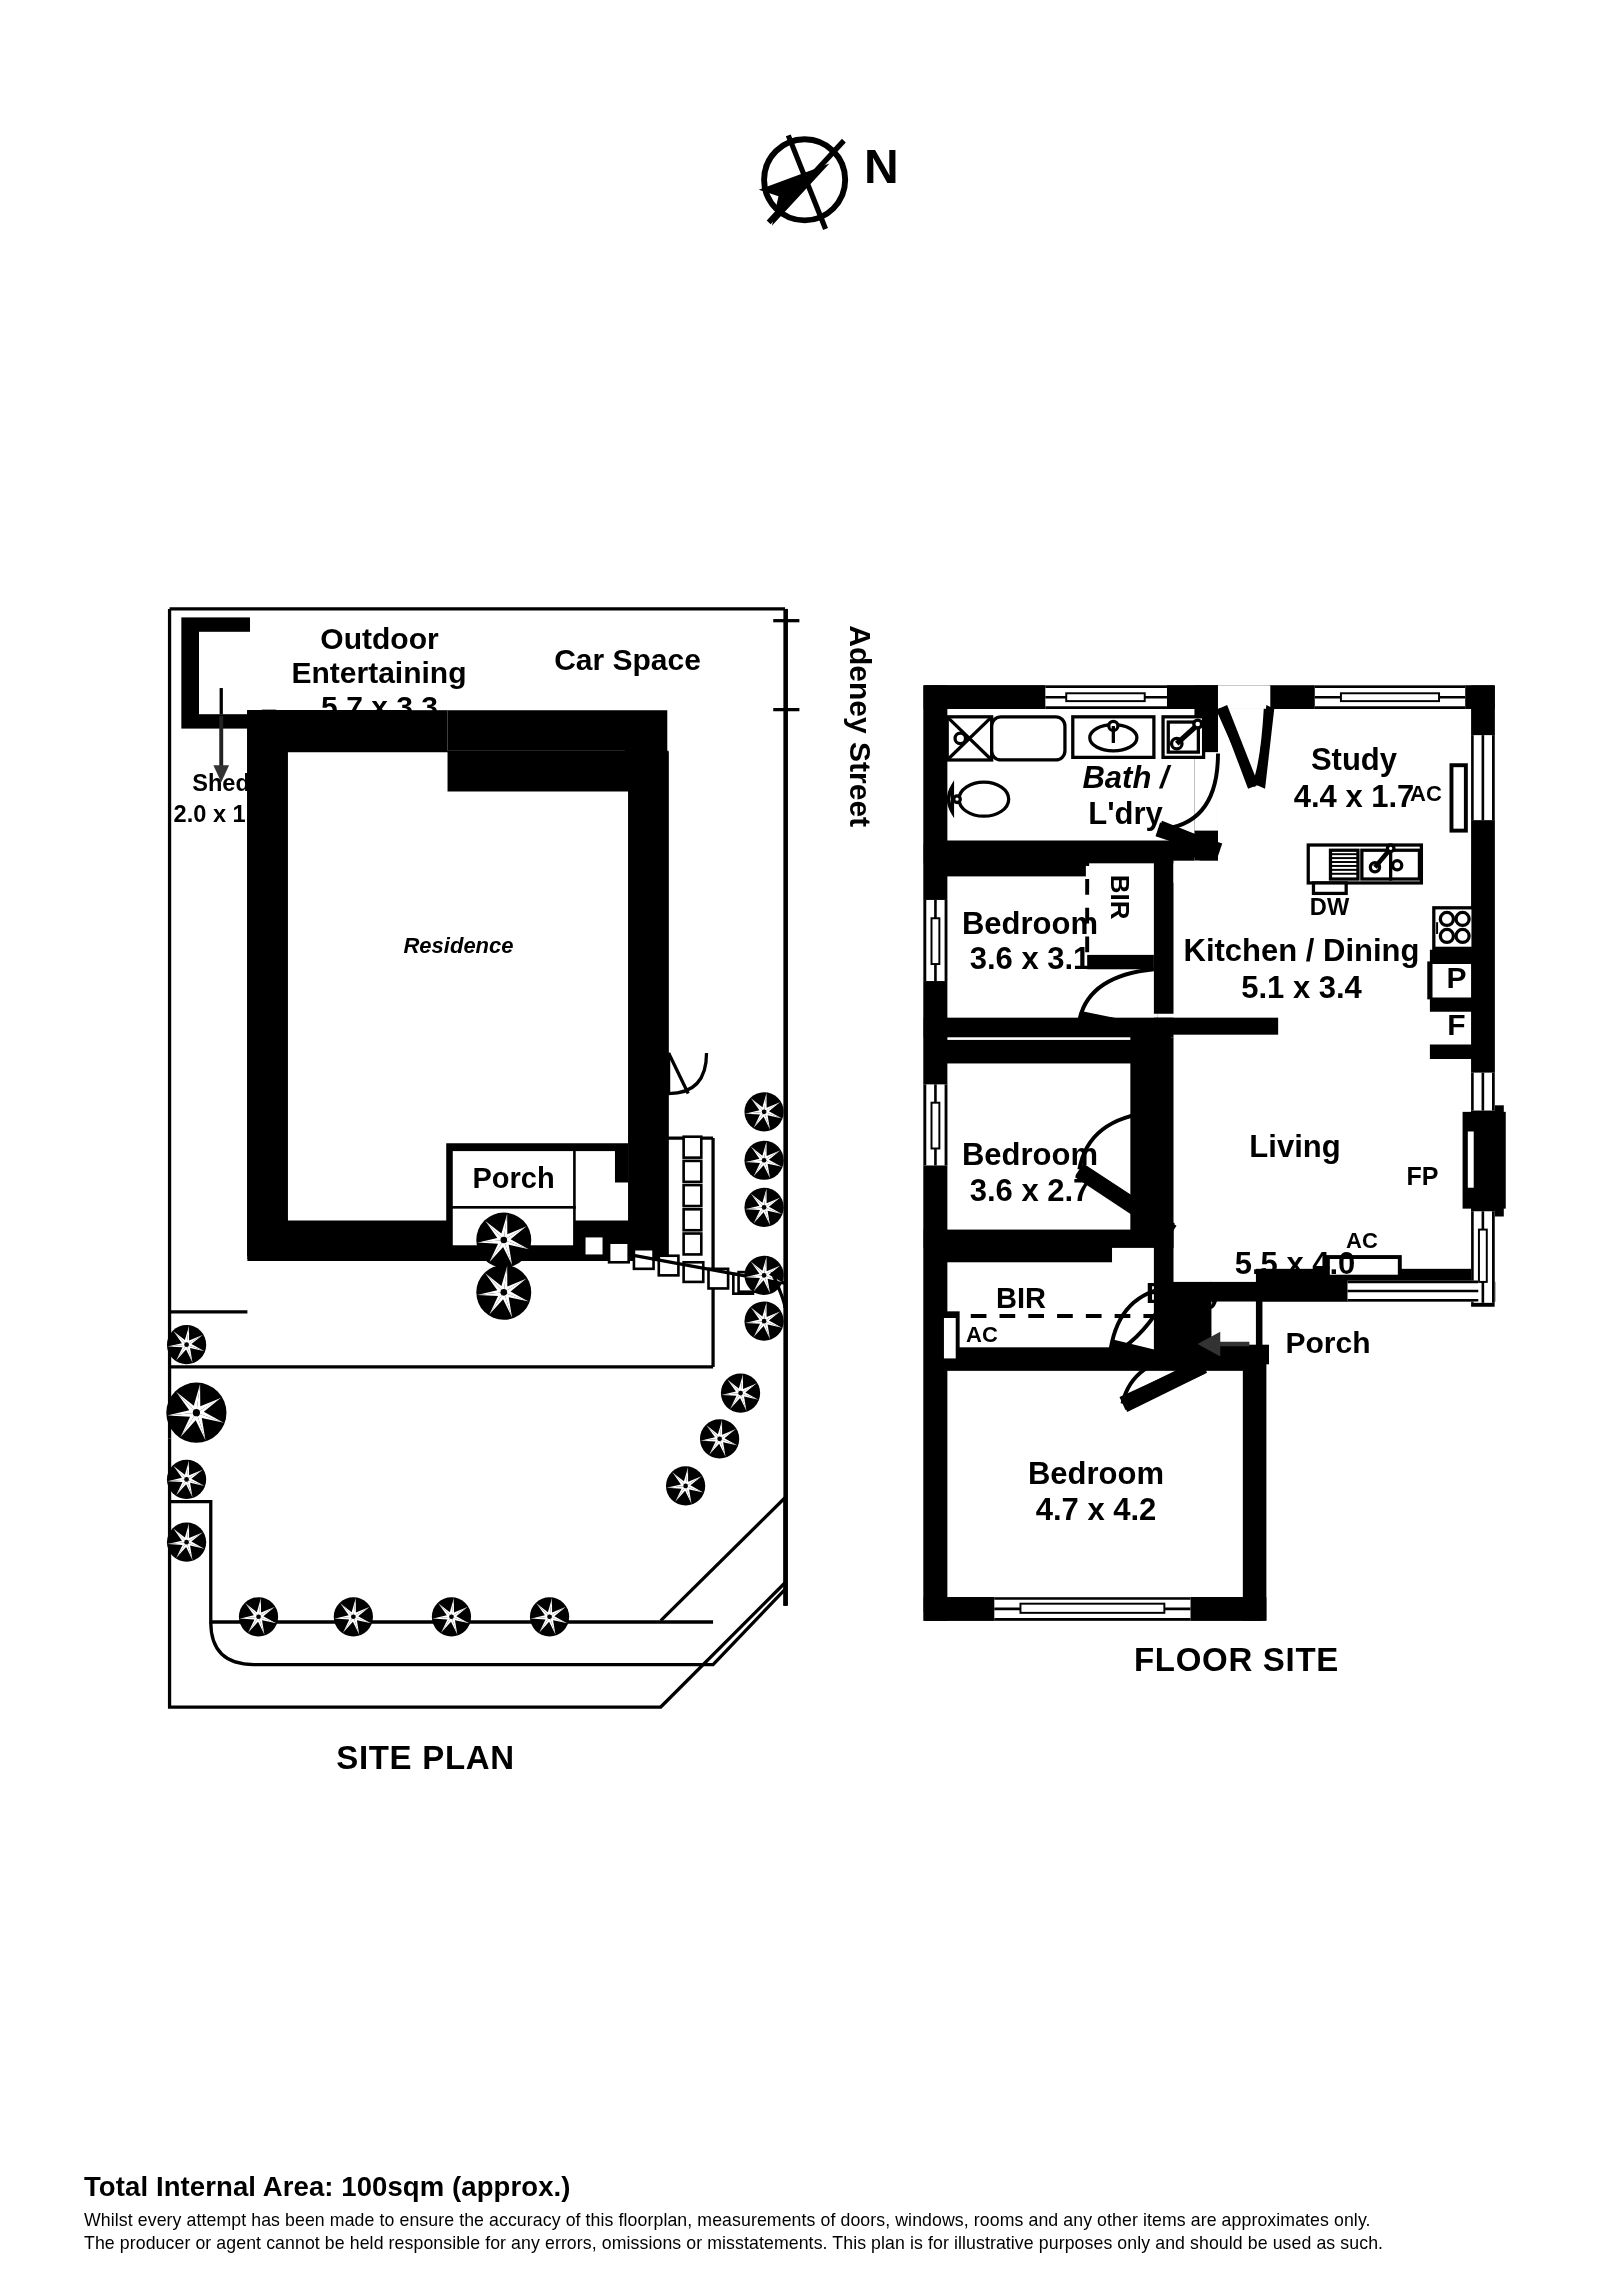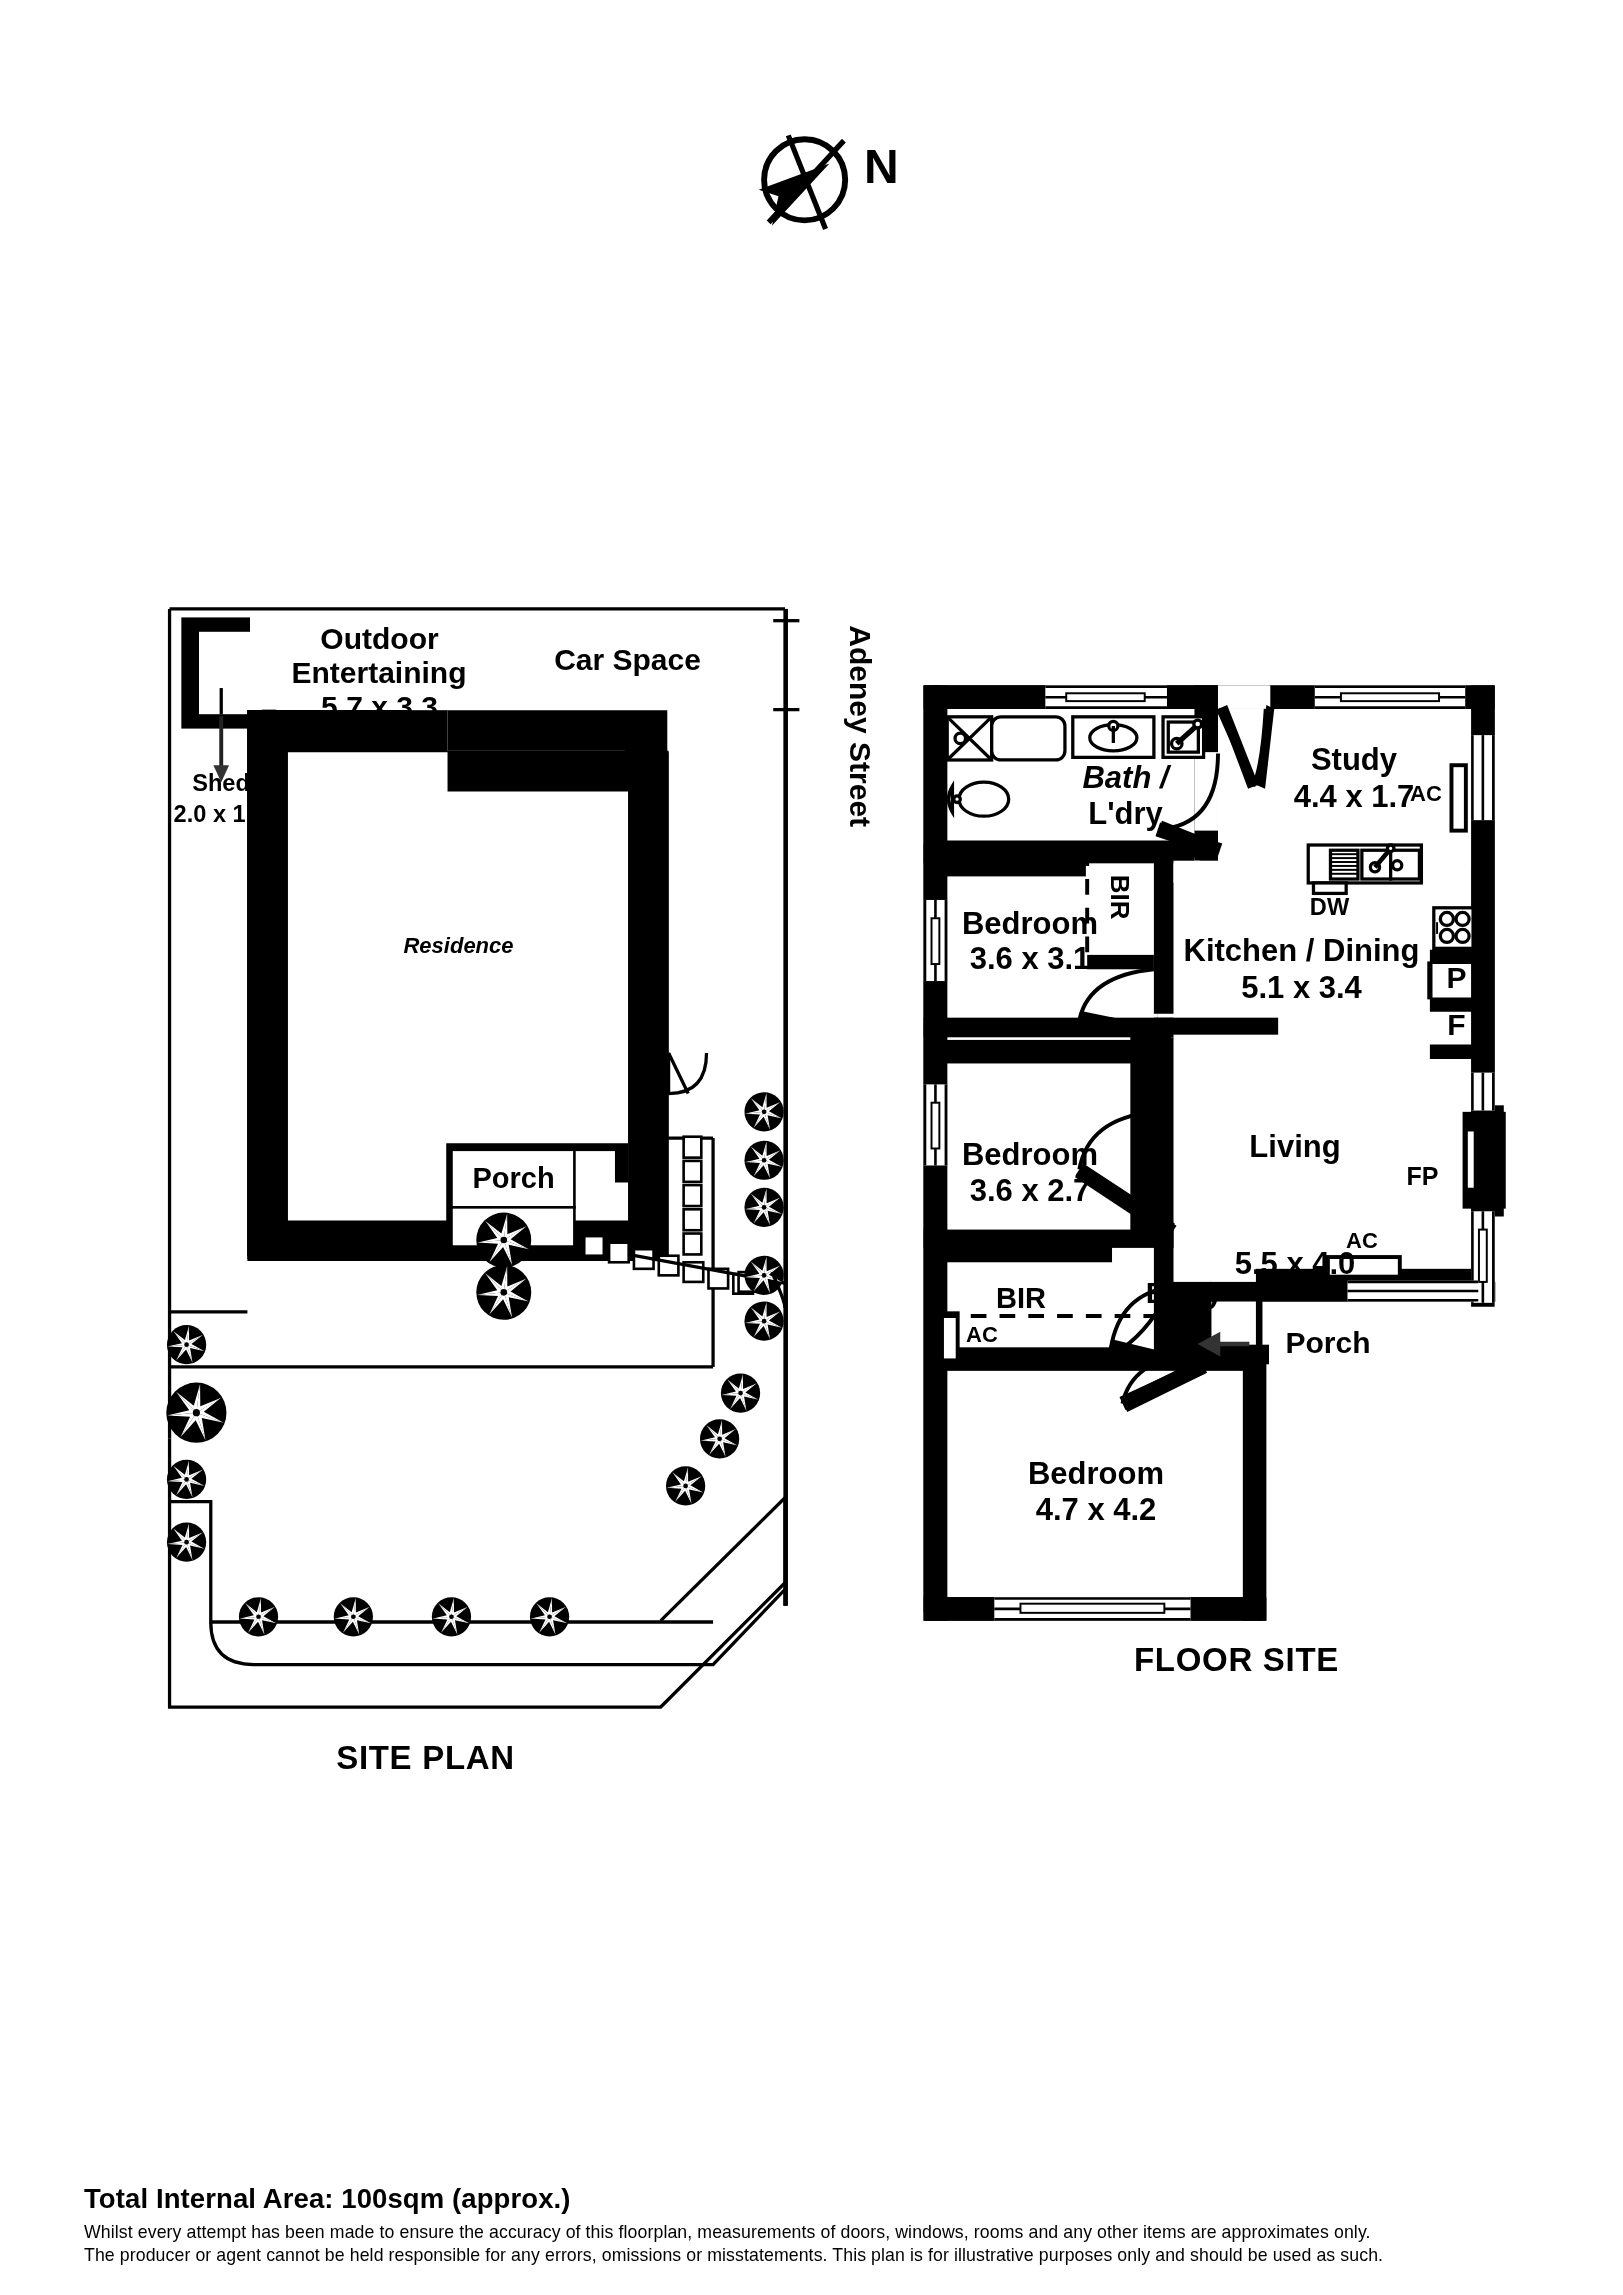--- a/index.html
+++ b/index.html
@@ -1,21 +1,21 @@
 <!DOCTYPE html>
 <html style="font-size:10.5px"><head>
 <meta charset="utf-8">
 <style>
   html,body{margin:0;padding:0;background:#fff;}
   body{width:1623px;height:2295px;position:relative;font-family:"Liberation Sans",sans-serif;color:#000;overflow:hidden;}
   .plan{position:absolute;left:0;top:0;width:1623px;height:2295px;}
   svg{display:block;}
   .lbl{position:absolute;font-weight:bold;text-align:center;line-height:1.08;white-space:nowrap;}
   .rot90{transform-origin:center center;transform:rotate(90deg);}
-  .footerwrap{position:absolute;left:84px;top:2171px;width:1478px;margin-top:12px;}
+  .footerwrap{position:absolute;left:84px;top:2171px;width:1478px;}
   .foot-title{font-size:27.5px;font-weight:bold;letter-spacing:0.1px;}
   .foot-line{font-size:17.7px;font-weight:normal;margin-top:6.5px;letter-spacing:0.1px;}
   .foot-line2{font-size:17.7px;font-weight:normal;margin-top:2.6px;letter-spacing:0.1px;}
 </style>
 </head>
 <body>
 
 <div class="plan">
 <svg width="1623" height="2295" viewBox="0 0 2481 3509" xmlns="http://www.w3.org/2000/svg">
   <rect x="0" y="0" width="2481" height="3509" fill="#ffffff"></rect>

